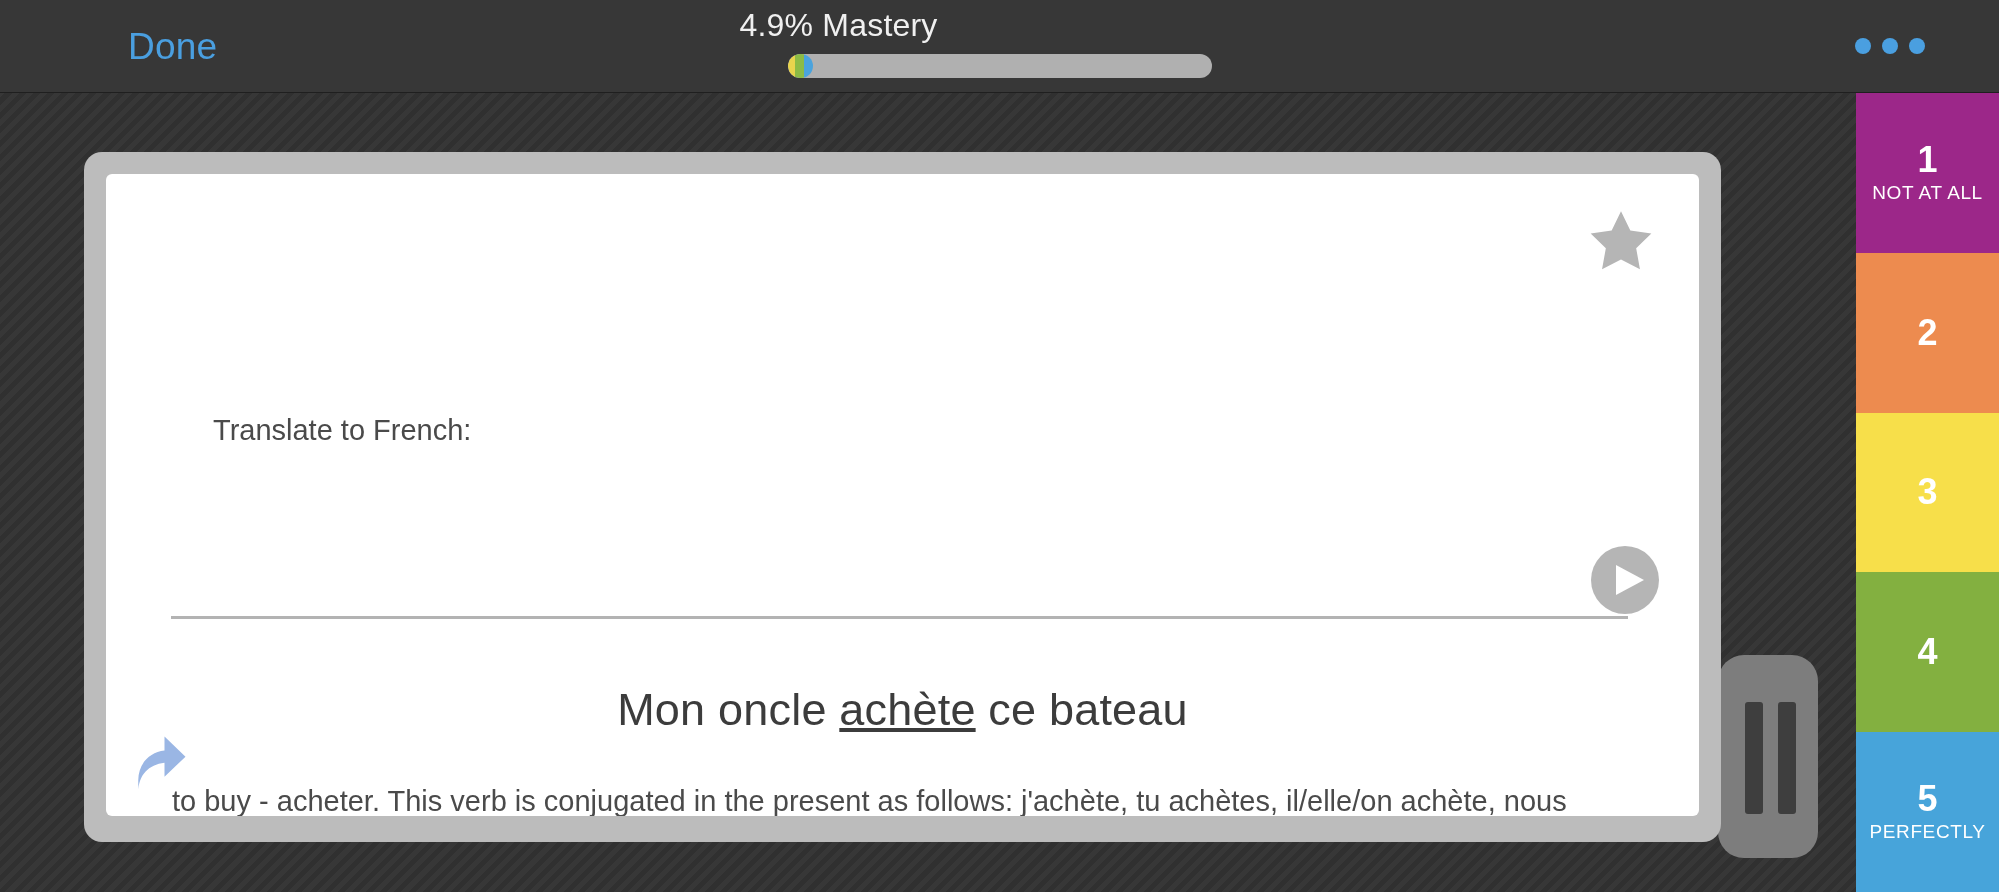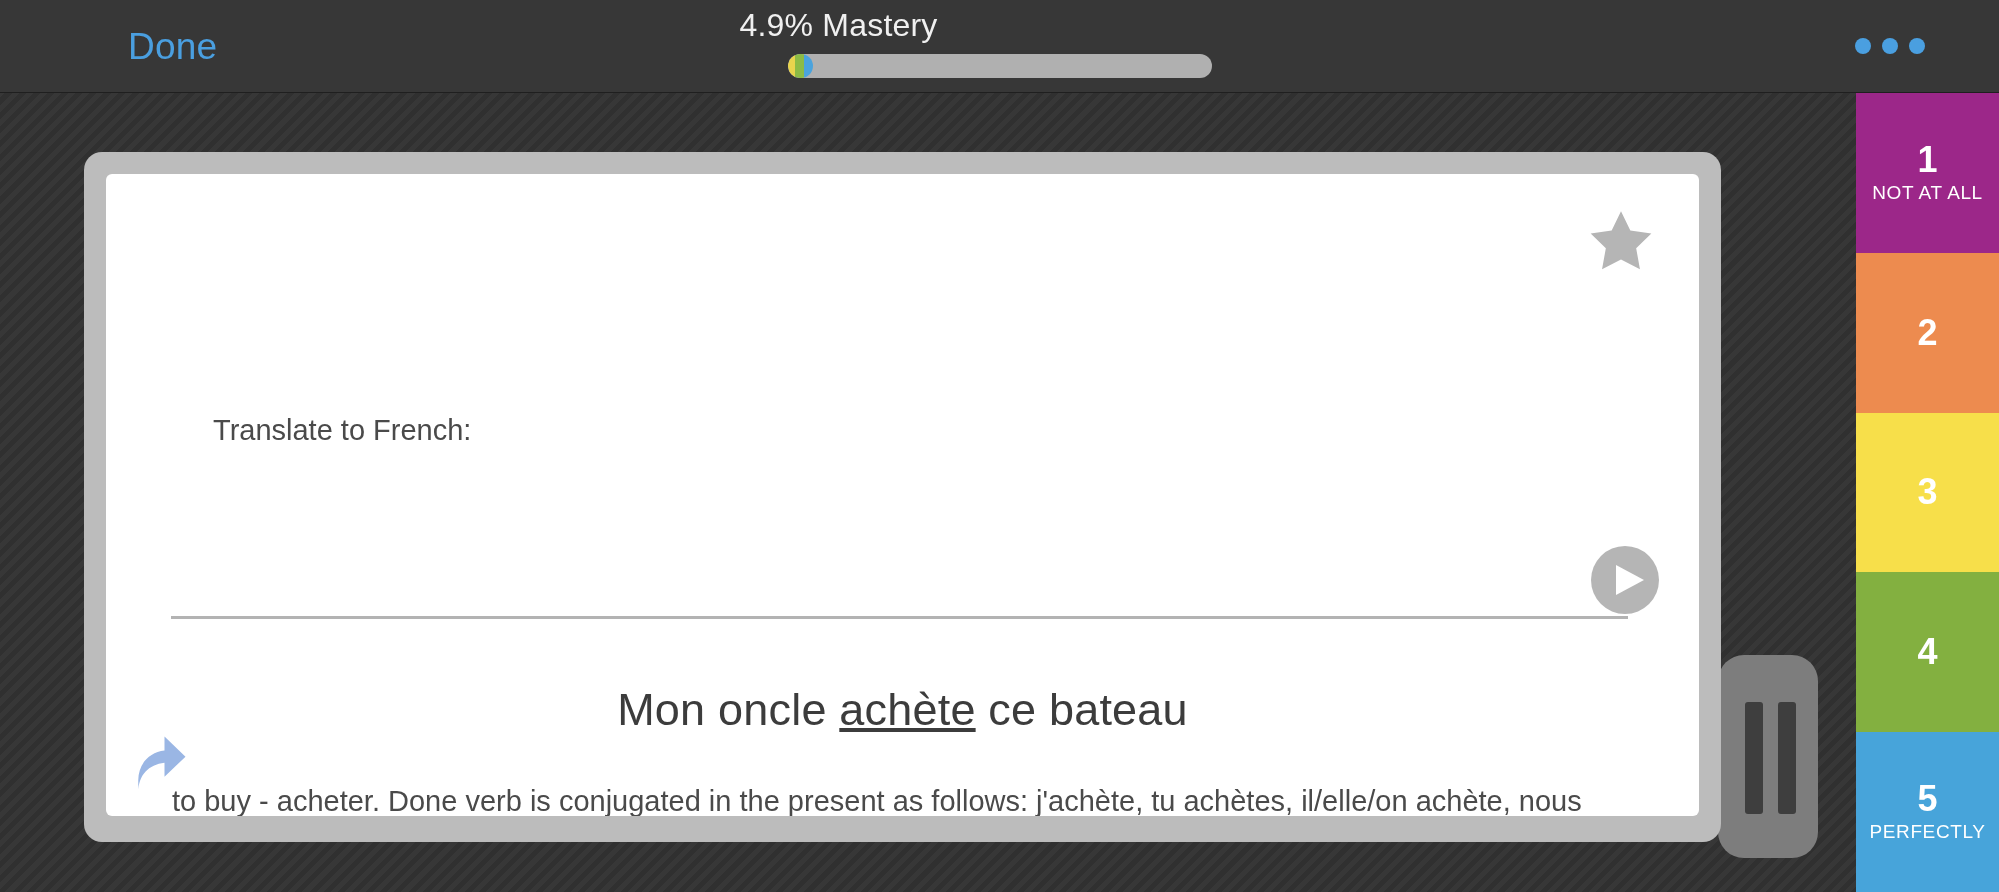--- a/index.html
+++ b/index.html
@@ -323,21 +323,21 @@
 
       <div class="play-btn">
         <div class="play-tri"></div>
       </div>
 
       <div class="answer-line">
         <span>Mon oncle </span><span class="u">achète</span><span> ce bateau</span>
       </div>
 
       <div class="note">
-        <span>to buy - </span><span class="it">acheter</span><span>. Done verb is conjugated in the present as follows: </span><span class="it">j'achète, tu achètes, il/elle/on achète, nous achetons, vous achetez, ils/elles achètent.</span>
+        <span>to buy - </span><span class="it">acheter</span><span>. This verb is conjugated in the present as follows: </span><span class="it">j'achète, tu achètes, il/elle/on achète, nous achetons, vous achetez, ils/elles achètent.</span>
       </div>
 
       <svg class="undo-icon" viewBox="0 0 48 48">
         <path d="M22 6 L22 14 C13 15 7 22 7 31 L7 38 C7 28 13 22 22 21 L22 29 L34 17.5 Z" fill="#9ab6e4"></path>
       </svg>
 
     </div>
   </div>
 
   <div class="rating-bar" id="rating-bar">

